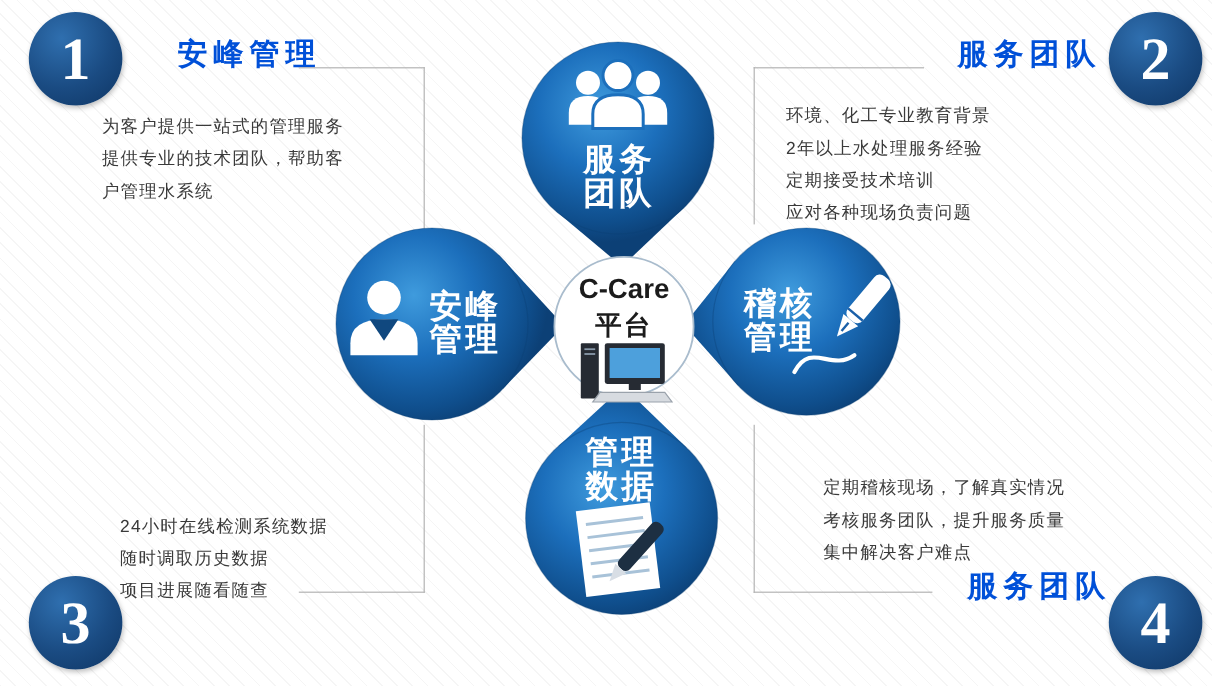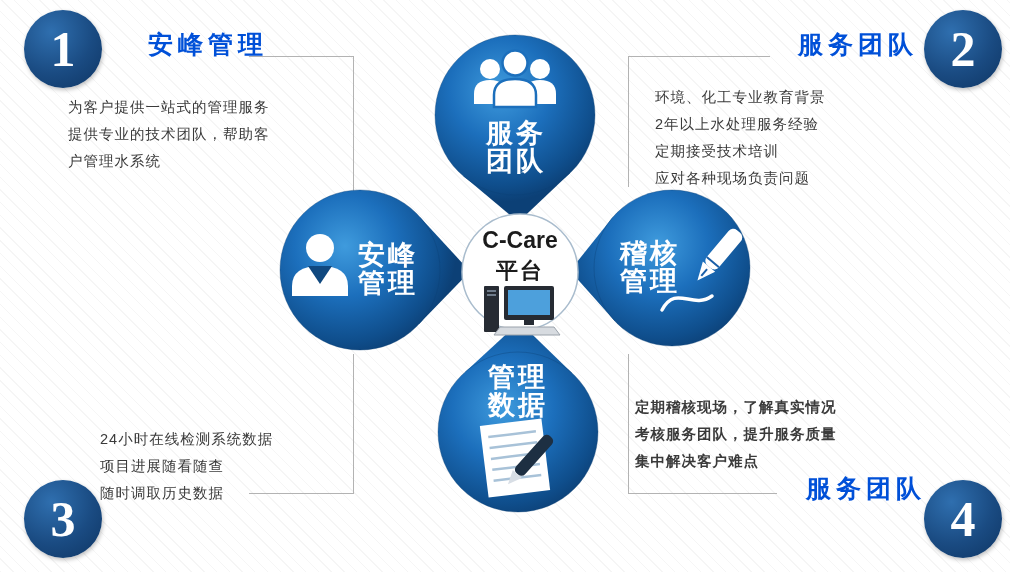--- a/index.html
+++ b/index.html
@@ -51,37 +51,37 @@
     <span>3</span>
   </div>
   <div class="num-circle" style="left:924px;top:480px;">
     <span>4</span>
   </div>
 
   <div class="section-title" style="left:120px;top:28px;">安峰管理</div>
   <div class="section-title" style="left:770px;top:28px;">服务团队</div>
   <div class="section-title" style="left:778px;top:472px;">服务团队</div>
 
-  <div class="section-body" style="left:68px;top:94px;">
+  <div class="section-body" style="left:85px;top:94px;font-family:Liberation Mono, monospace;">
     <div>为客户提供一站式的管理服务</div>
     <div>提供专业的技术团队，帮助客</div>
     <div>户管理水系统</div>
   </div>
   <div class="section-body" style="left:655px;top:84px;">
     <div>环境、化工专业教育背景</div>
     <div>2年以上水处理服务经验</div>
     <div>定期接受技术培训</div>
     <div>应对各种现场负责问题</div>
   </div>
   <div class="section-body" style="left:100px;top:394px;margin-top:32px;">
     <div>24小时在线检测系统数据</div>
+    <div>随时调取历史数据</div>
     <div>项目进展随看随查</div>
-    <div>随时调取历史数据</div>
   </div>
-  <div class="section-body" style="left:635px;top:394px;font-weight:bold;">
+  <div class="section-body" style="left:686px;top:394px;">
     <div>定期稽核现场，了解真实情况</div>
     <div>考核服务团队，提升服务质量</div>
     <div>集中解决客户难点</div>
   </div>
 
   <div class="connector conn-tl"></div>
   <div class="connector conn-tr"></div>
   <div class="connector conn-bl"></div>
   <div class="connector conn-br"></div>
 

